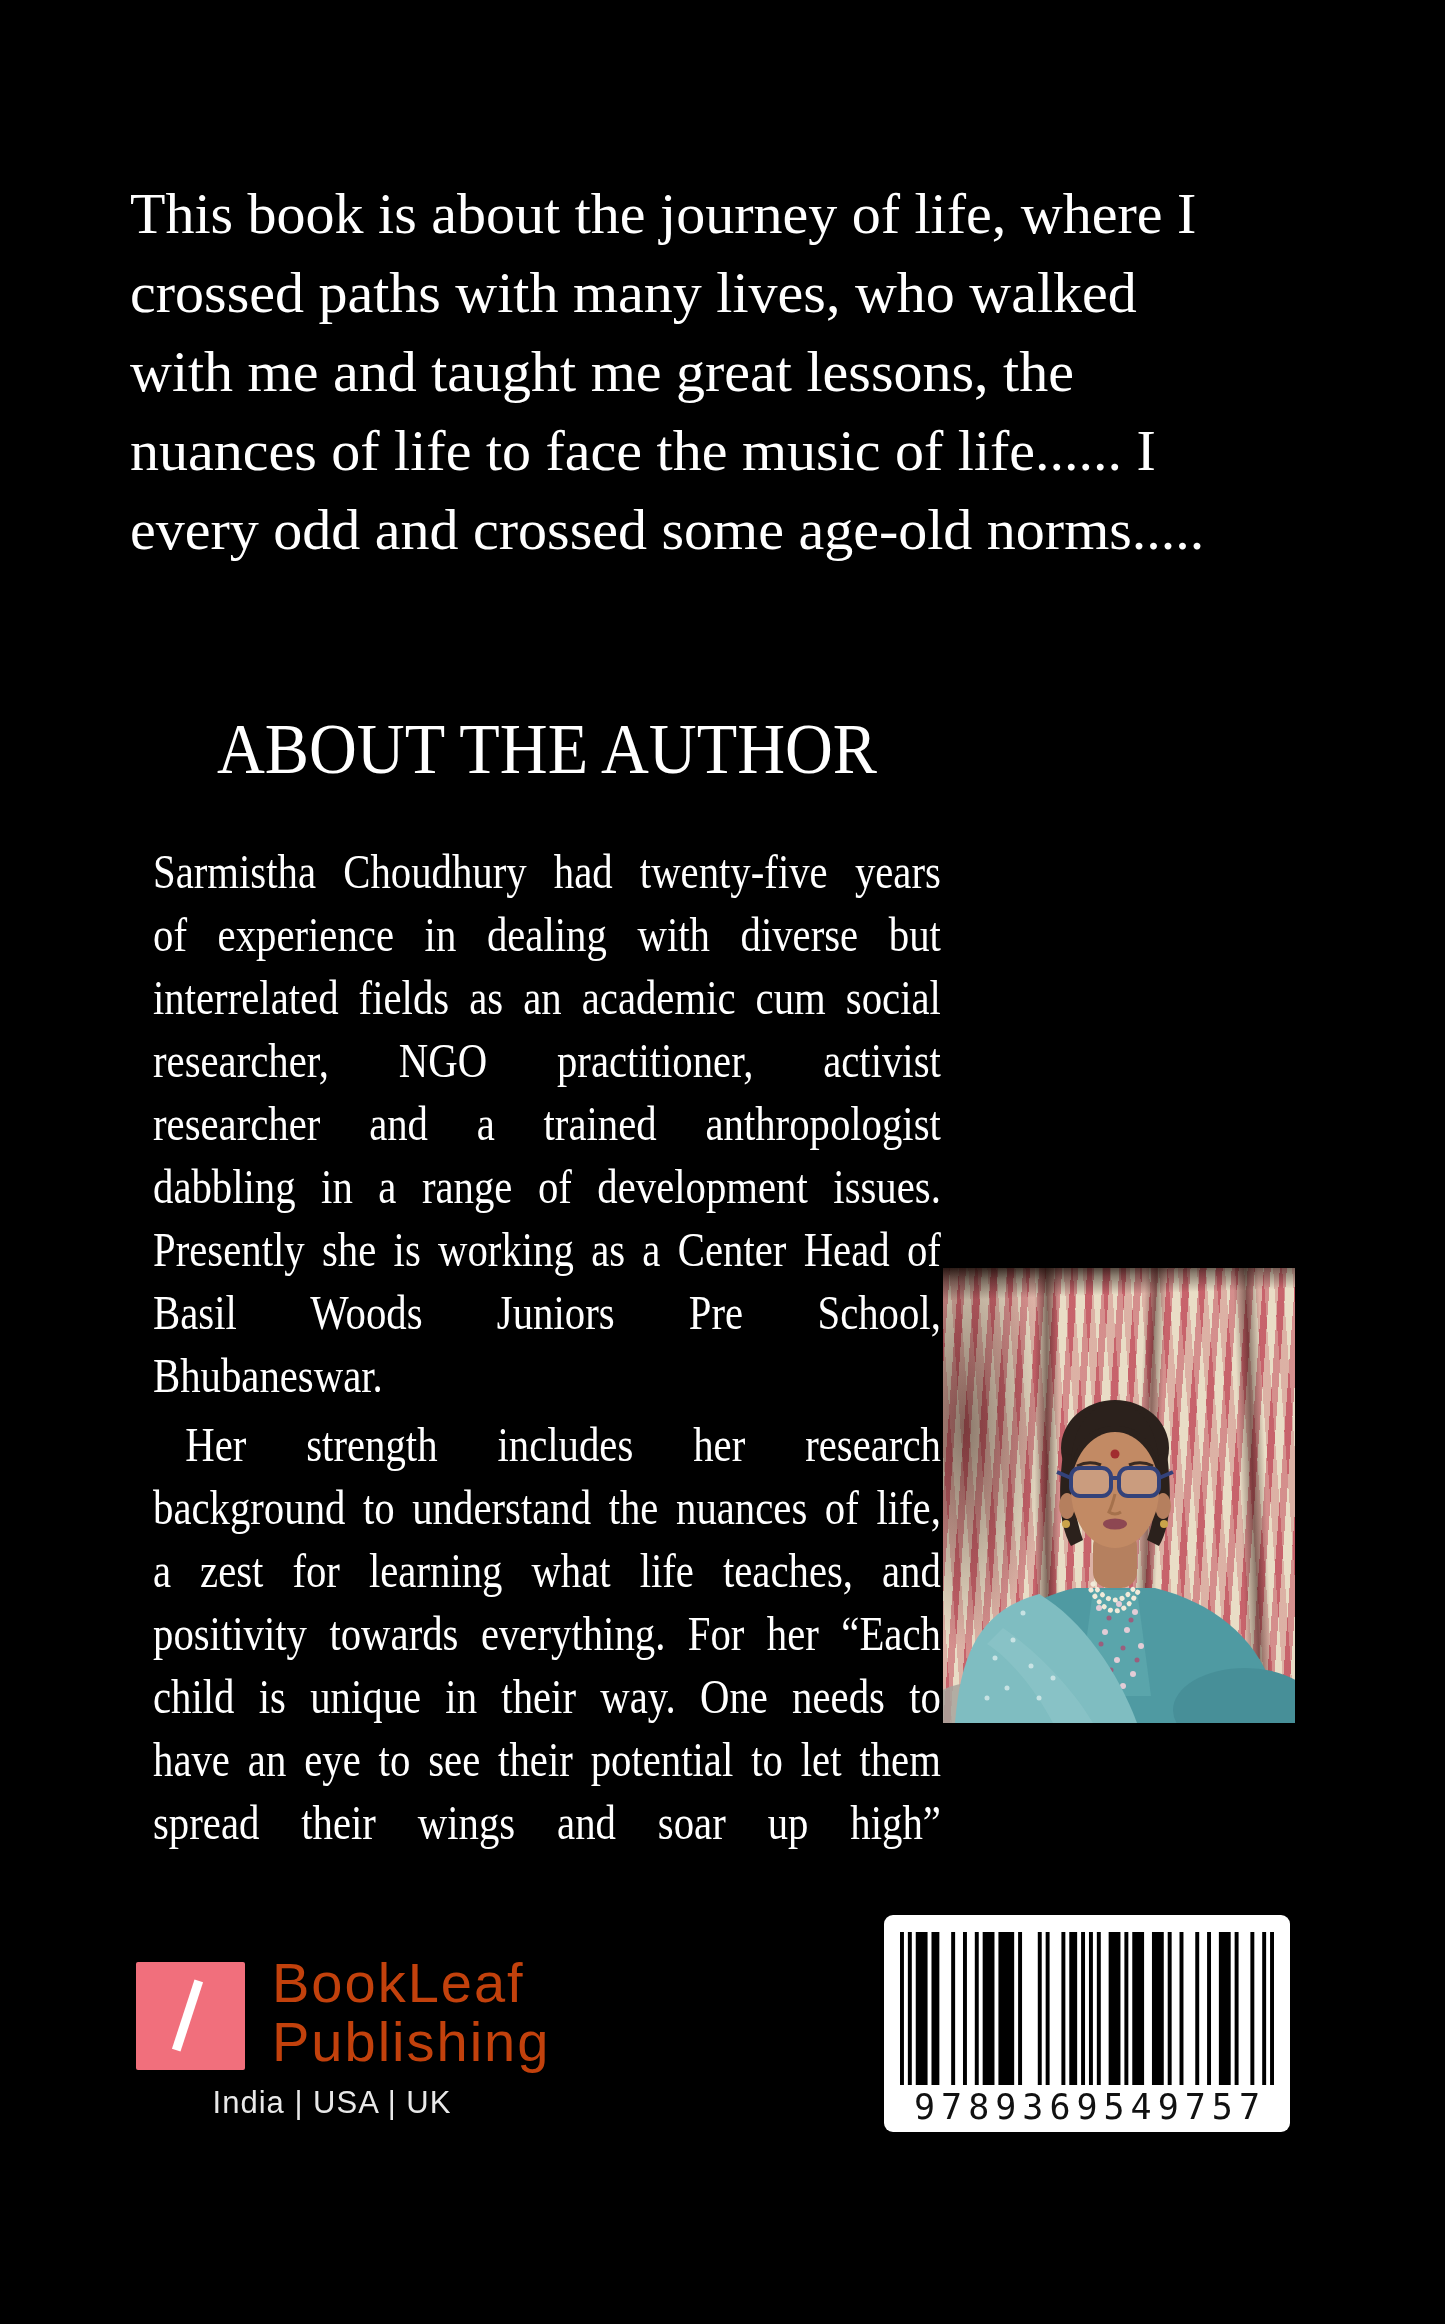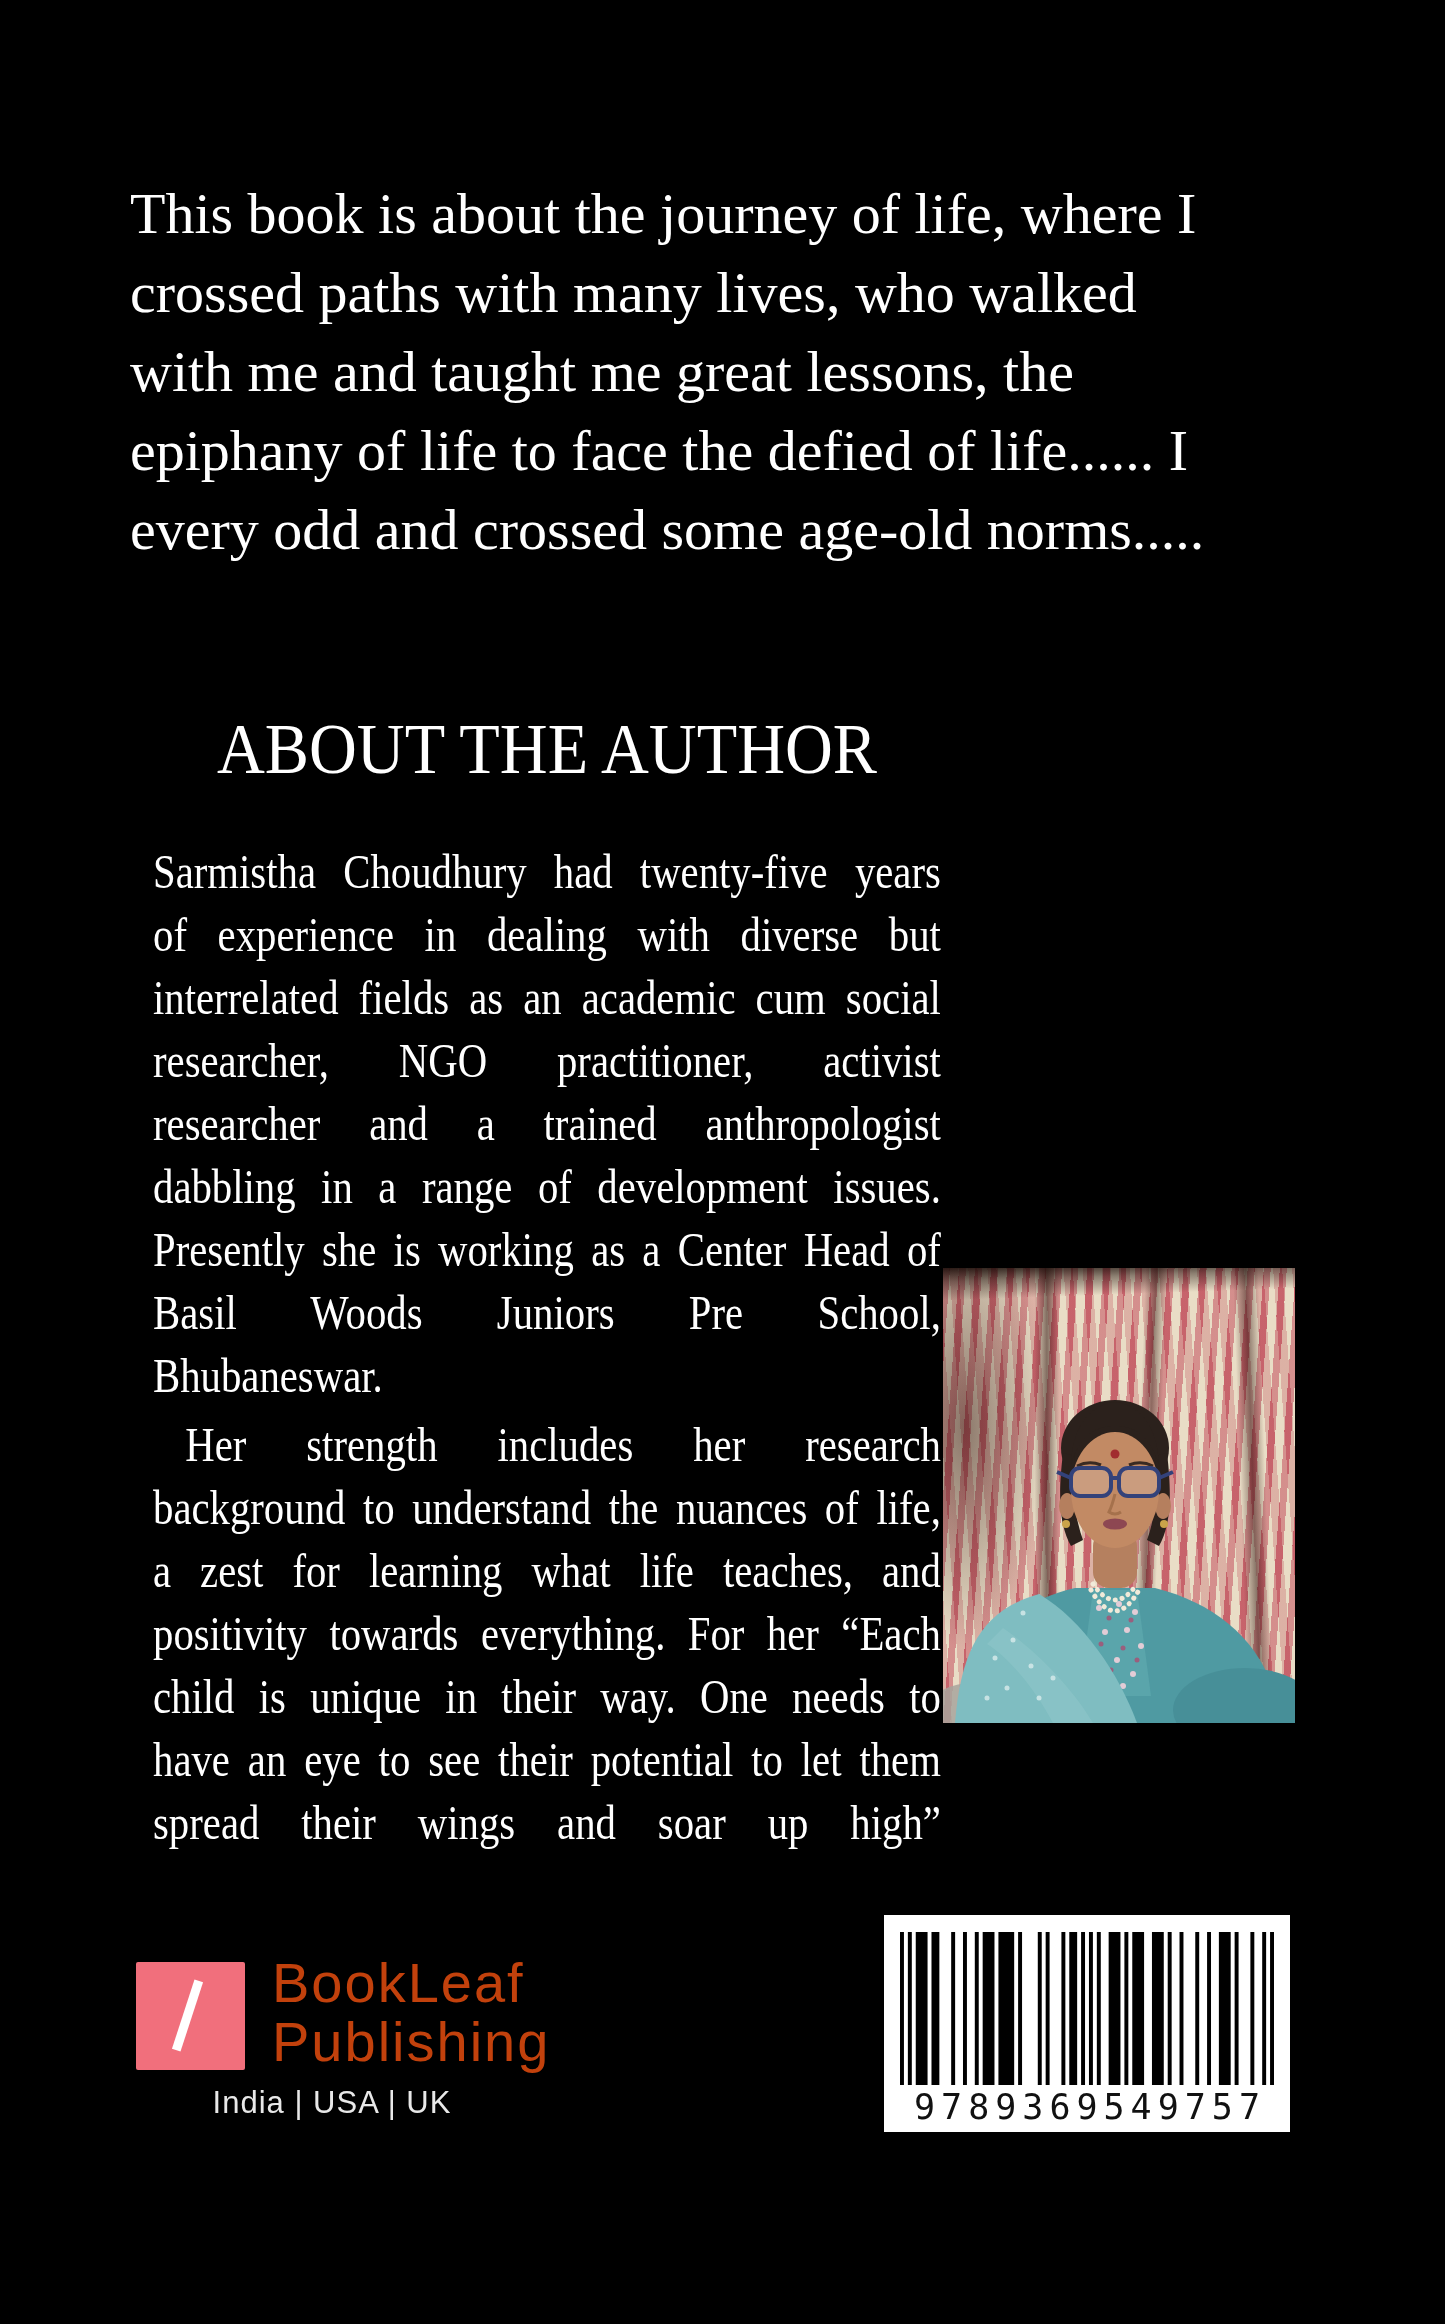--- a/index.html
+++ b/index.html
@@ -62,40 +62,40 @@
   }
   .regions {
     position:absolute; left:136px; top:2086px; width:392px;
     font-family:"Liberation Sans", sans-serif; font-weight:300;
     font-size:31px; line-height:34px; letter-spacing:1px;
     color:#e8e8e8; text-align:center;
   }
   
   .barcode {
     position:absolute; left:884px; top:1915px; width:406px; height:217px;
-    background:#fff; border-radius:0;
+    background:#fff; border-radius:9px;
   }
   .barcode svg { position:absolute; left:16px; top:17px; width:374px; height:153px; }
   .barcode-number {
     position:absolute; left:0; top:173px; width:100%;
     font-family:"DejaVu Sans Mono", monospace;
     font-size:35px; line-height:38px; letter-spacing:6px;
     color:#111; text-align:center; text-indent:6px;
   }
 </style>
 </head>
 <body>
 
 <div class="page">
 
   <div class="blurb">
       <div>This book is about the journey of life, where I</div>
       <div>crossed paths with many lives, who walked</div>
       <div>with me and taught me great lessons, the</div>
-      <div>epiphany of life to face the defied of life...... I</div>
+      <div>nuances of life to face the music of life...... I</div>
       <div>every odd and crossed some age-old norms.....</div>
     </div>
 
   <div class="about-heading">ABOUT THE AUTHOR</div>
 
   <div class="bio">
     <div class="bio-inner">
       <div class="para para1">
           <div>Sarmistha Choudhury had twenty-five years</div>
           <div>of experience in dealing with diverse but</div>

